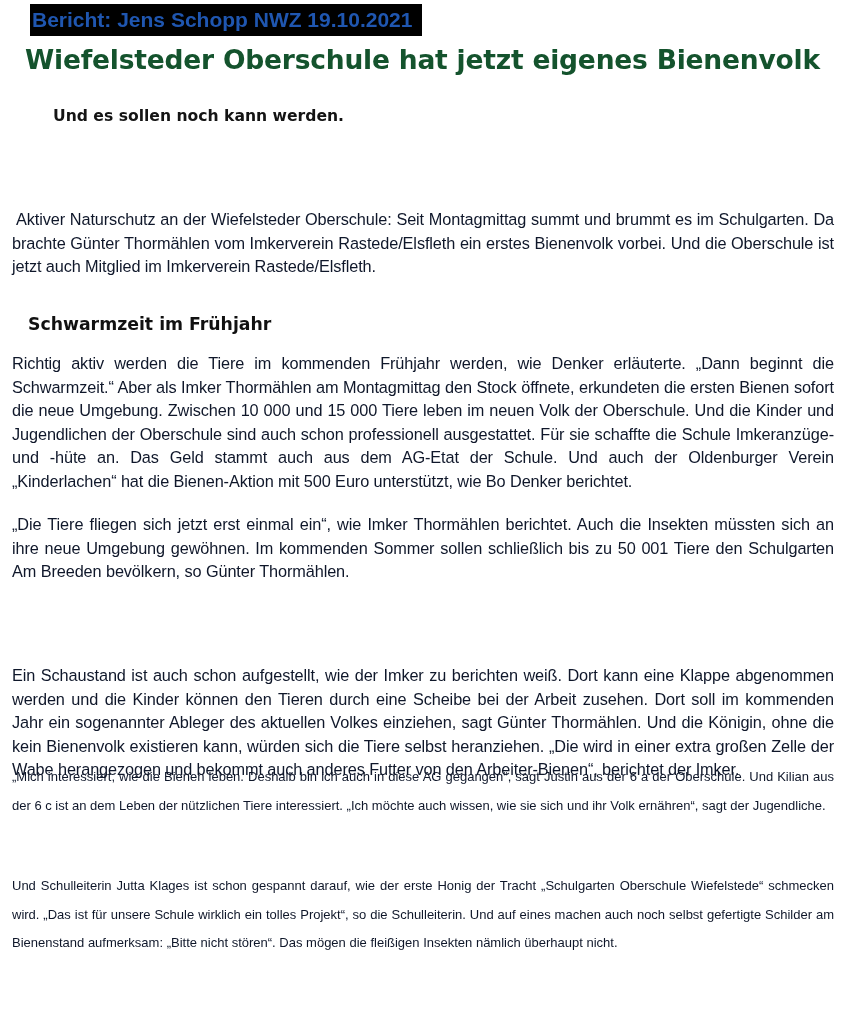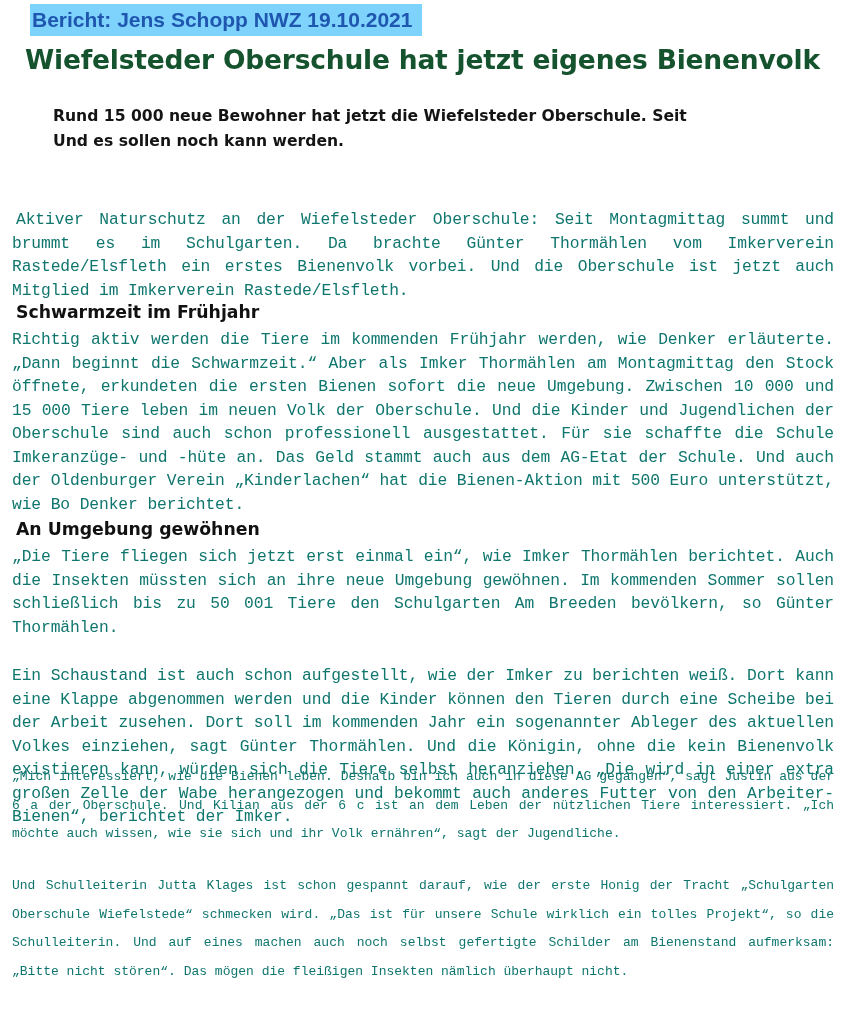--- a/index.html
+++ b/index.html
@@ -1,79 +1,77 @@
 <!DOCTYPE html>
 <html><head>
   <meta charset="utf-8">
   <style>
     html, body { margin: 0; padding: 0; background: #ffffff; }
     body { width: 847px; height: 1024px; overflow: hidden; position: relative; color: #1a1a1a; }
     .byline {
       position: absolute; left: 30px; top: 4px; height: 32px;
-      background: #7dd3fc; padding: 0 10px 0 2px;
+      background: #000000; padding: 0 10px 0 2px;
       font-family: "Liberation Sans", sans-serif; font-weight: bold;
       font-size: 21px; line-height: 32px; color: #1f56b0; letter-spacing: 0px;
     }
     .headline {
       position: absolute; left: 25px; top: 38px; width: 810px;
       font-family: "DejaVu Sans", sans-serif; font-weight: bold;
       font-size: 26.5px; line-height: 44px; color: #14532d; letter-spacing: -0.2px;
       white-space: nowrap;
     }
     .lead {
       position: absolute; left: 53px; top: 104px; width: 700px;
       font-family: "DejaVu Sans", sans-serif; font-weight: bold;
       font-size: 15.6px; line-height: 25px; color: #141414;
     }
     .lead span { display: block; white-space: nowrap; }
     .section {
       position: absolute; left: 12px; width: 822px;
       font-family: "DejaVu Sans Mono", monospace;
     }
     .para {
-      font-family: Liberation Mono, monospace;
-      font-size: 16.3px; line-height: 23.5px; color: #0f766e;
+      font-family: Liberation Sans, sans-serif;
+      font-size: 16.3px; line-height: 23.5px; color: #0f172a;
       text-align: justify; text-align-last: left; margin: 0;
       letter-spacing: -0.1px;
     }
     .para.large { font-size: 13px; line-height: 28.5px; letter-spacing: 0px; }
     .subhead {
       font-family: "DejaVu Sans", sans-serif; font-weight: bold;
-      font-size: 17.3px; line-height: 24px; color: #111; margin: 4px;
+      font-size: 17.3px; line-height: 24px; color: #111; margin: 16px;
     }
     #intro { top: 208px; }
     #intro .para { text-indent: 4px; }
     #sec1 { top: 296px; }
     #sec2 { top: 513px; }
     #sec2-p2 { top: 630px; margin-top: 34px; }
     #sec2-p3 { top: 763px; }
     #sec2-p4 { top: 872px; }
   </style>
 </head>
 <body>
 
 <div class="byline">Bericht: Jens Schopp NWZ 19.10.2021</div>
 <div class="headline">Wiefelsteder Oberschule hat jetzt eigenes Bienenvolk</div>
 
 <div class="lead">
-  <span>Rund 15 000 neue Bewohner hat jetzt die Wiefelsteder Oberschule. Seit</span>
   <span>Und es sollen noch kann werden.</span>
 </div>
 
 <div class="section" id="intro">
   <p class="para">Aktiver Naturschutz an der Wiefelsteder Oberschule: Seit Montagmittag summt und brummt es im Schulgarten. Da brachte Günter Thormählen vom Imkerverein Rastede/Elsfleth ein erstes Bienenvolk vorbei. Und die Oberschule ist jetzt auch Mitglied im Imkerverein Rastede/Elsfleth.</p>
 </div>
 
 <div class="section" id="sec1">
   <h2 class="subhead">Schwarmzeit im Frühjahr</h2>
   <p class="para">Richtig aktiv werden die Tiere im kommenden Frühjahr werden, wie Denker erläuterte. „Dann beginnt die Schwarmzeit.“ Aber als Imker Thormählen am Montagmittag den Stock öffnete, erkundeten die ersten Bienen sofort die neue Umgebung. Zwischen 10 000 und 15 000 Tiere leben im neuen Volk der Oberschule. Und die Kinder und Jugendlichen der Oberschule sind auch schon professionell ausgestattet. Für sie schaffte die Schule Imkeranzüge- und -hüte an. Das Geld stammt auch aus dem AG-Etat der Schule. Und auch der Oldenburger Verein „Kinderlachen“ hat die Bienen-Aktion mit 500 Euro unterstützt, wie Bo Denker berichtet.</p>
 </div>
 
 <div class="section" id="sec2">
-  <h2 class="subhead">An Umgebung gewöhnen</h2>
   <p class="para">„Die Tiere fliegen sich jetzt erst einmal ein“, wie Imker Thormählen berichtet. Auch die Insekten müssten sich an ihre neue Umgebung gewöhnen. Im kommenden Sommer sollen schließlich bis zu 50 001 Tiere den Schulgarten Am Breeden bevölkern, so Günter Thormählen.</p>
 </div>
 
 <div class="section" id="sec2-p2">
   <p class="para">Ein Schaustand ist auch schon aufgestellt, wie der Imker zu berichten weiß. Dort kann eine Klappe abgenommen werden und die Kinder können den Tieren durch eine Scheibe bei der Arbeit zusehen. Dort soll im kommenden Jahr ein sogenannter Ableger des aktuellen Volkes einziehen, sagt Günter Thormählen. Und die Königin, ohne die kein Bienenvolk existieren kann, würden sich die Tiere selbst heranziehen. „Die wird in einer extra großen Zelle der Wabe herangezogen und bekommt auch anderes Futter von den Arbeiter-Bienen“, berichtet der Imker.</p>
 </div>
 
 <div class="section" id="sec2-p3">
   <p class="para large">„Mich interessiert, wie die Bienen leben. Deshalb bin ich auch in diese AG gegangen“, sagt Justin aus der 6 a der Oberschule. Und Kilian aus der 6 c ist an dem Leben der nützlichen Tiere interessiert. „Ich möchte auch wissen, wie sie sich und ihr Volk ernähren“, sagt der Jugendliche.</p>
 </div>

